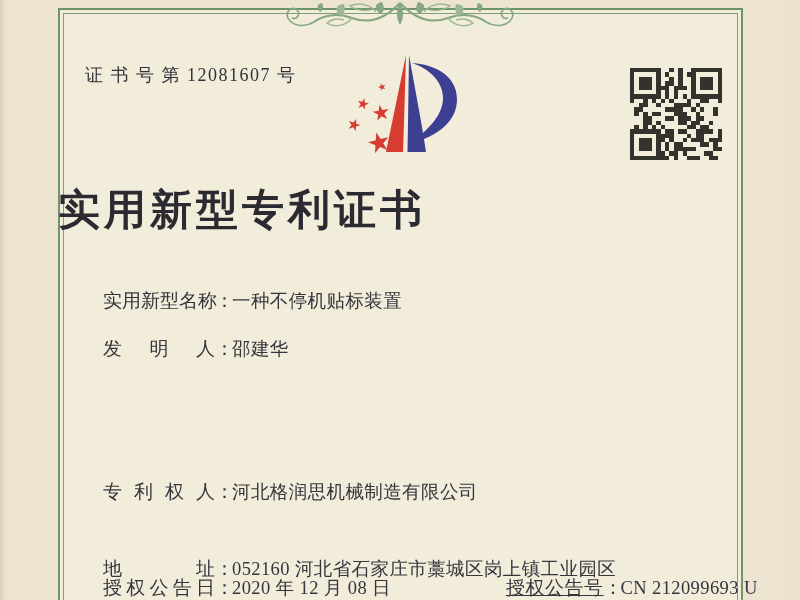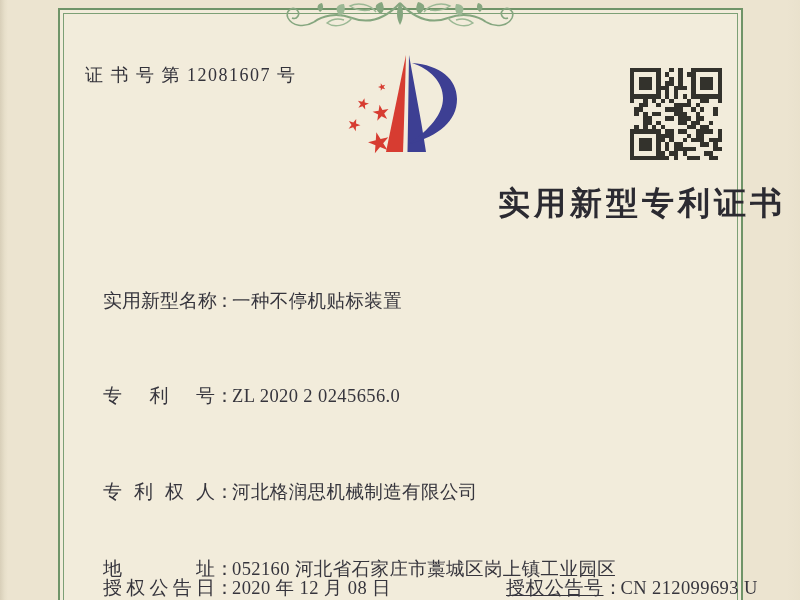--- a/index.html
+++ b/index.html
@@ -28,21 +28,21 @@
   .ornament{position:absolute;left:280px;top:0px;width:240px;height:28px;}
   .cert-no{
     position:absolute;left:85px;top:63px;
     font-size:18px;letter-spacing:1.5px;color:#33323a;white-space:nowrap;
   }
   .logo{position:absolute;left:344px;top:52px;width:118px;height:112px;}
   .qr{position:absolute;left:630px;top:68px;width:92px;height:92px;}
   .qr svg{width:100%;height:100%;shape-rendering:crispEdges;}
   .title{
     position:absolute;left:58px;right:55px;top:182px;
-    text-align:right;font-size:32px;font-weight:700;
+    text-align:left;font-size:42px;font-weight:700;
     letter-spacing:4px;color:#2b2a31;white-space:nowrap;
   }
   .frow{
     position:absolute;left:103px;height:26px;color:#36353d;
     white-space:nowrap;font-size:19px;
   }
   .flabel{
     display:inline-block;width:112px;vertical-align:bottom;
     text-align:justify;text-align-last:justify;font-size:19px;
   }
@@ -334,22 +334,22 @@
         <rect x="18" y="20" width="1" height="1" fill="#33322c"></rect>
         <rect x="19" y="20" width="1" height="1" fill="#33322c"></rect>
       </svg>
   </div>
 
   <div class="title">实用新型专利证书</div>
 
   <div class="frow" style="top:288px">
     <span class="flabel">实用新型名称</span><span class="fcolon">：</span><span class="fvalue">一种不停机贴标装置</span>
   </div>
-  <div class="frow" style="top:383px">
-    <span class="flabel">专利号</span><span class="fcolon">：</span><span class="fvalue">ZL 2020 2 0245656.0</span>
+  <div class="frow" style="top:336px">
+    <span class="flabel">发明人</span><span class="fcolon">：</span><span class="fvalue">邵建华</span>
   </div>
   <div class="frow" style="top:479px">
     <span class="flabel">专利权人</span><span class="fcolon">：</span><span class="fvalue">河北格润思机械制造有限公司</span>
   </div>
   <div class="frow" style="top:556px">
     <span class="flabel">地址</span><span class="fcolon">：</span><span class="fvalue">052160 河北省石家庄市藁城区岗上镇工业园区</span>
   </div>
   <div class="frow" style="top:575px;right:55px">
     <span class="flabel">授权公告日</span><span class="fcolon">：</span><span class="fvalue">2020 年 12 月 08 日</span>
     <span class="grant-group2">

